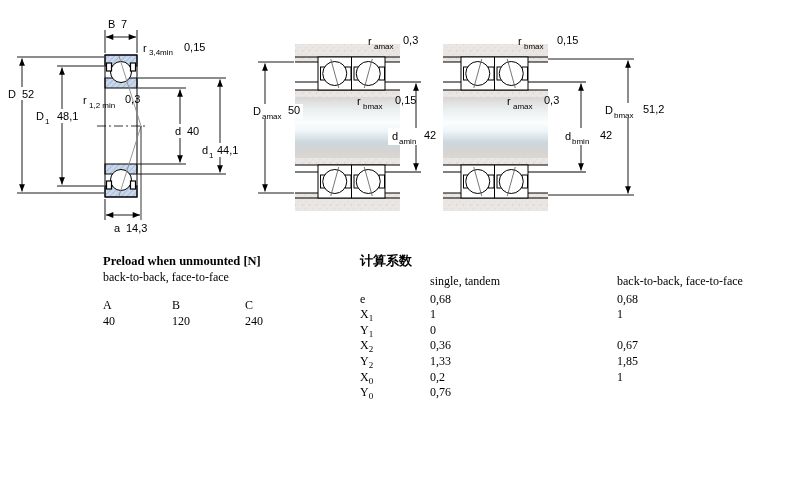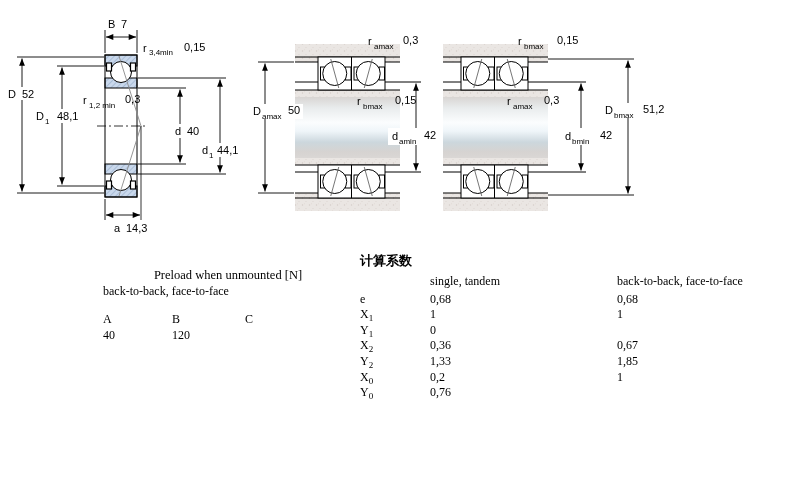--- a/index.html
+++ b/index.html
@@ -3,21 +3,21 @@
 <meta charset="utf-8">
 <style>
   html,body{margin:0;padding:0;background:#fff;}
   .page{position:relative;width:800px;height:500px;background:#fff;overflow:hidden;
         font-family:"Liberation Serif",serif;color:#000;}
   svg{position:absolute;left:0;top:0;}
   svg text{font-family:"Liberation Sans",sans-serif;font-size:11px;fill:#000;}
   svg text.sub{font-size:8px;}
   
   .preload{position:absolute;left:103px;top:252px;width:250px;font-size:12px;line-height:14px;}
-  .p-title{font-weight:normal;font-size:12.5px;margin:16px 0 2px 0;text-align:center;}
+  .p-title{font-weight:bold;font-size:12.5px;margin:2px 0 2px 0;}
   .p-sub{margin:0 0 13px 0;}
   .p-row{display:flex;line-height:16px;}
   .p-c0{width:69px;}
   .p-c1{width:73px;}
   .p-c2{flex:1;}
   
   .factors{position:absolute;left:360px;top:252px;width:452px;font-size:12px;}
   .f-title{font-weight:bold;font-size:13px;margin:0 0 4px 0;font-family:"DejaVu Sans","Liberation Serif",serif;}
   .f-row{display:flex;line-height:15.6px;height:15.6px;}
   .f-head{margin-bottom:2px;}
@@ -255,20 +255,21 @@
   <div class="p-title">Preload when unmounted [N]</div>
   <div class="p-sub">back-to-back, face-to-face</div>
   <div class="p-row">
     <span class="p-c0">A</span>
     <span class="p-c1">B</span>
     <span class="p-c2">C</span>
   </div>
   <div class="p-row">
     <span class="p-c0">40</span>
     <span class="p-c1">120</span>
+    <span class="p-c2">240</span>
   </div>
 </div>
 
 <div class="factors">
   <div class="f-title">计算系数</div>
   <div class="f-row f-head">
     <span class="f-c0"></span>
     <span class="f-c1">single, tandem</span>
     <span class="f-c2">back-to-back, face-to-face</span>
   </div>

